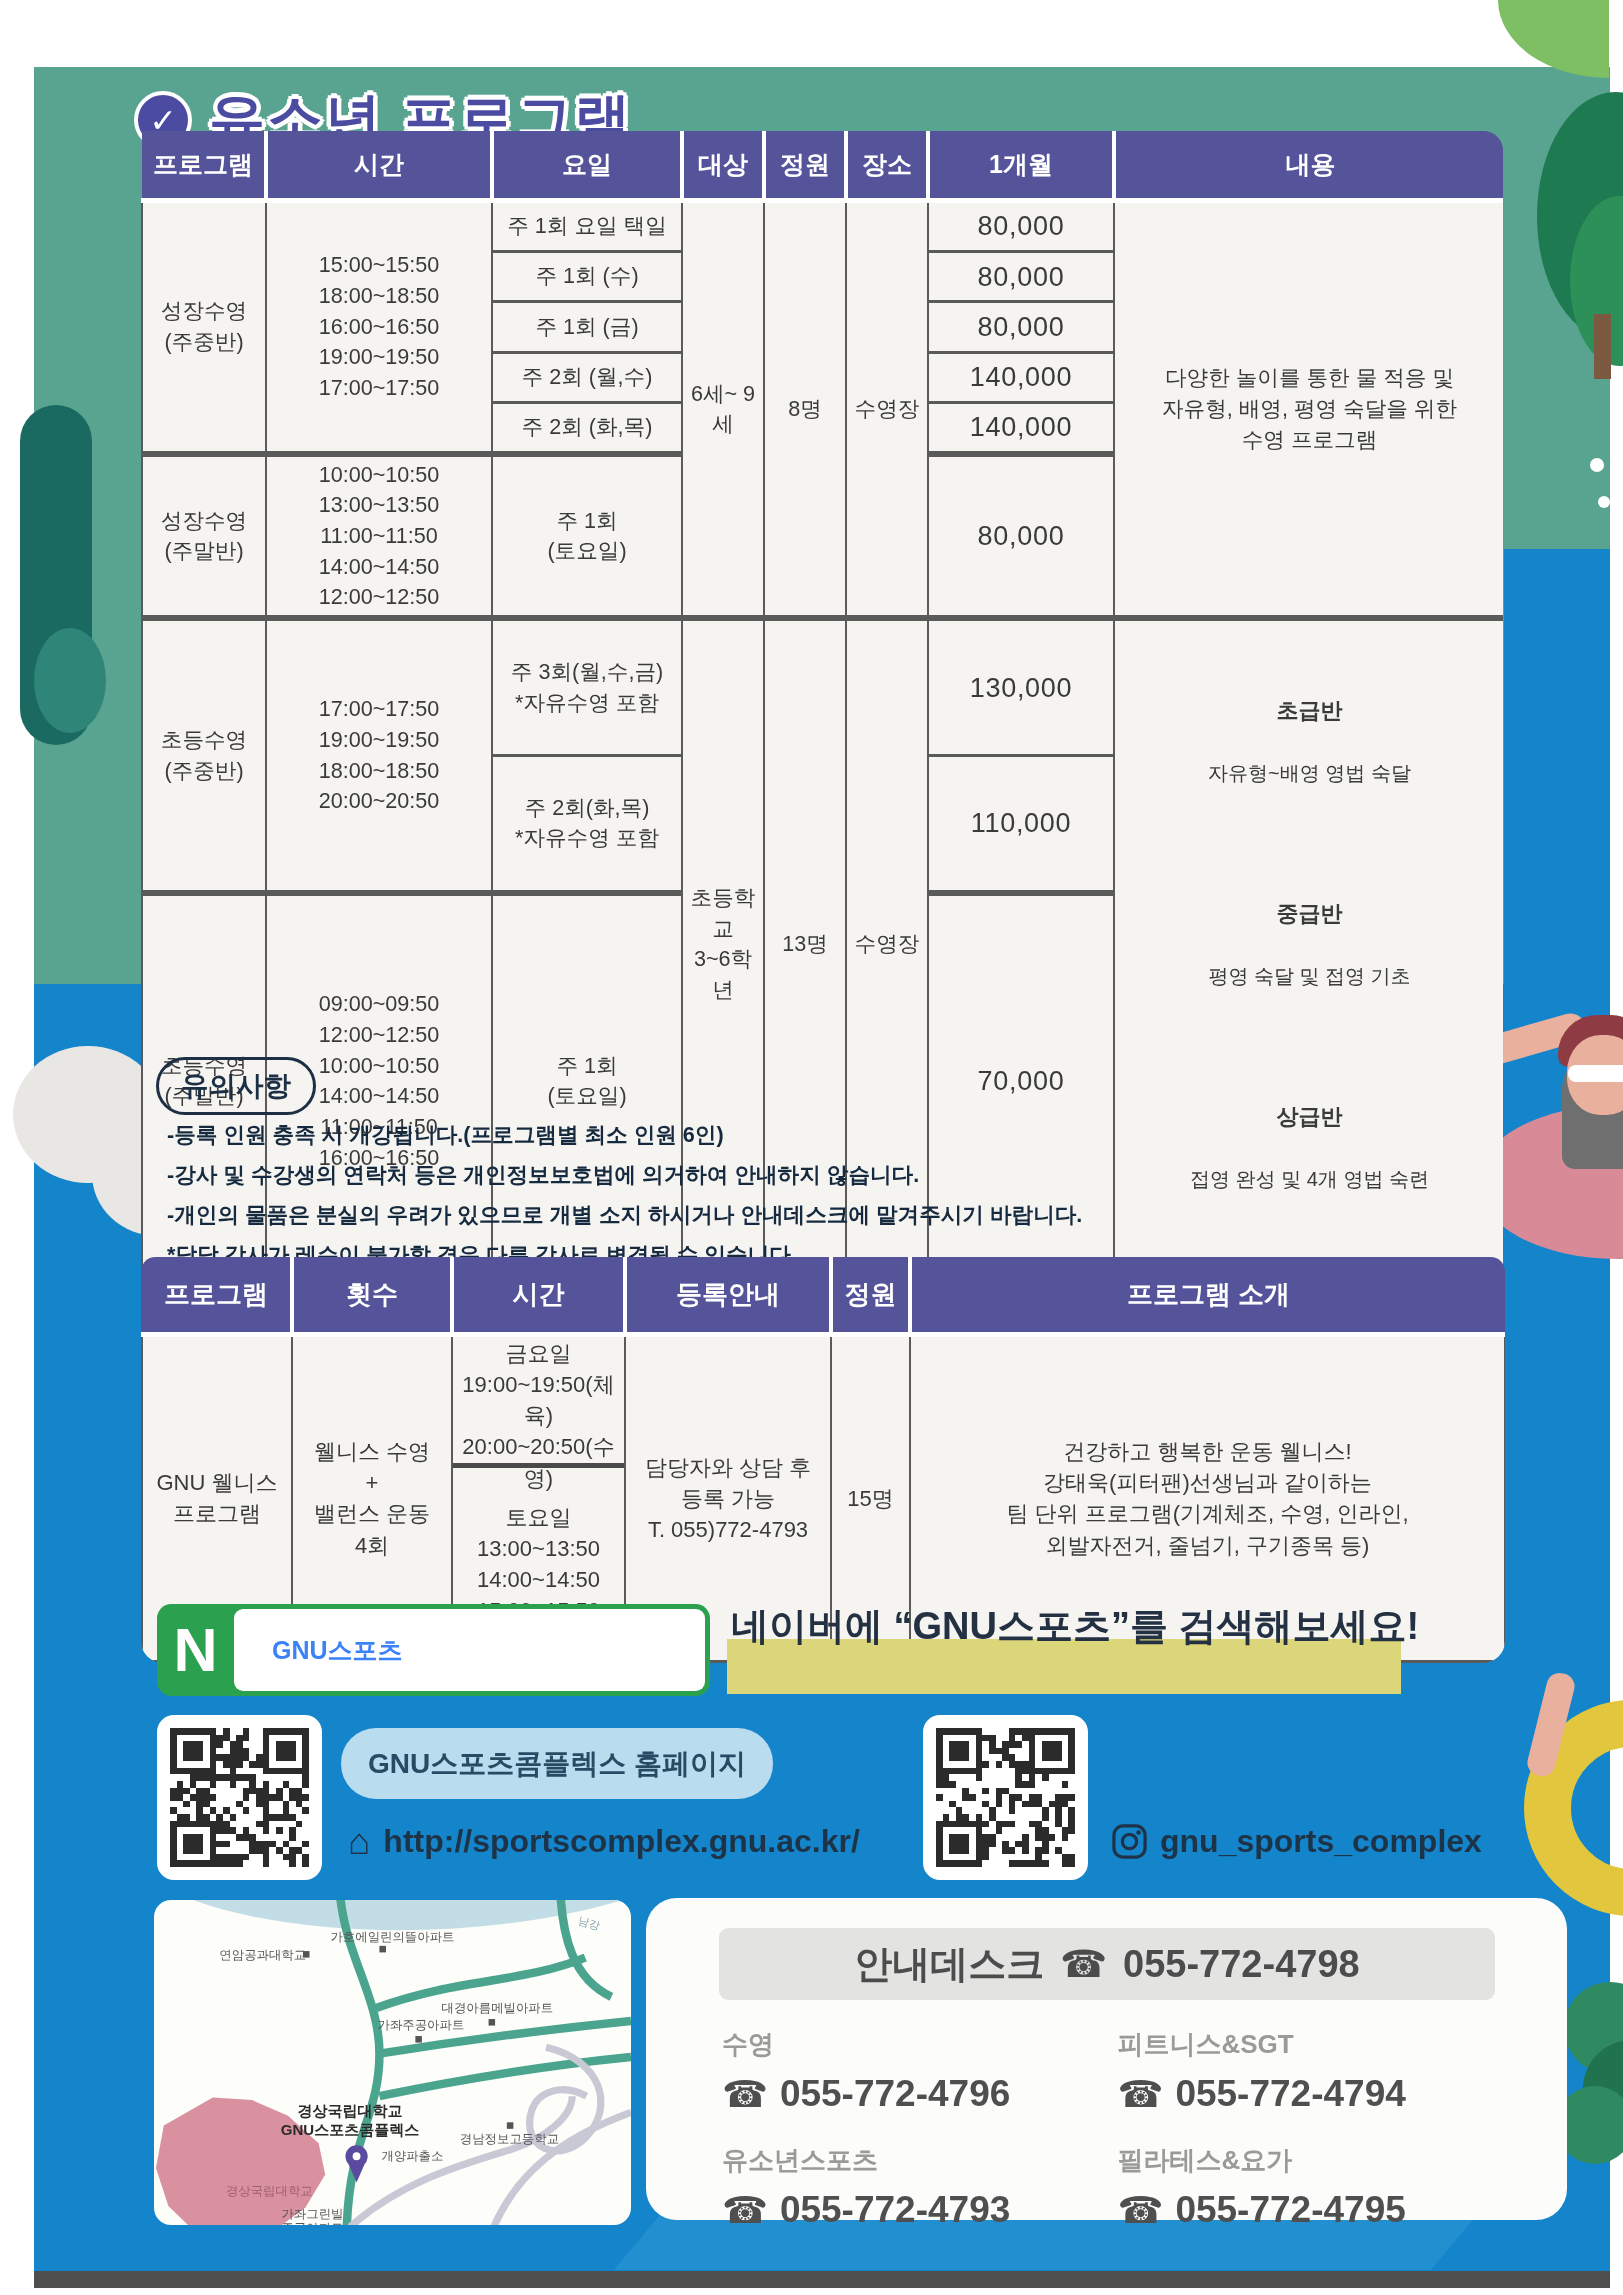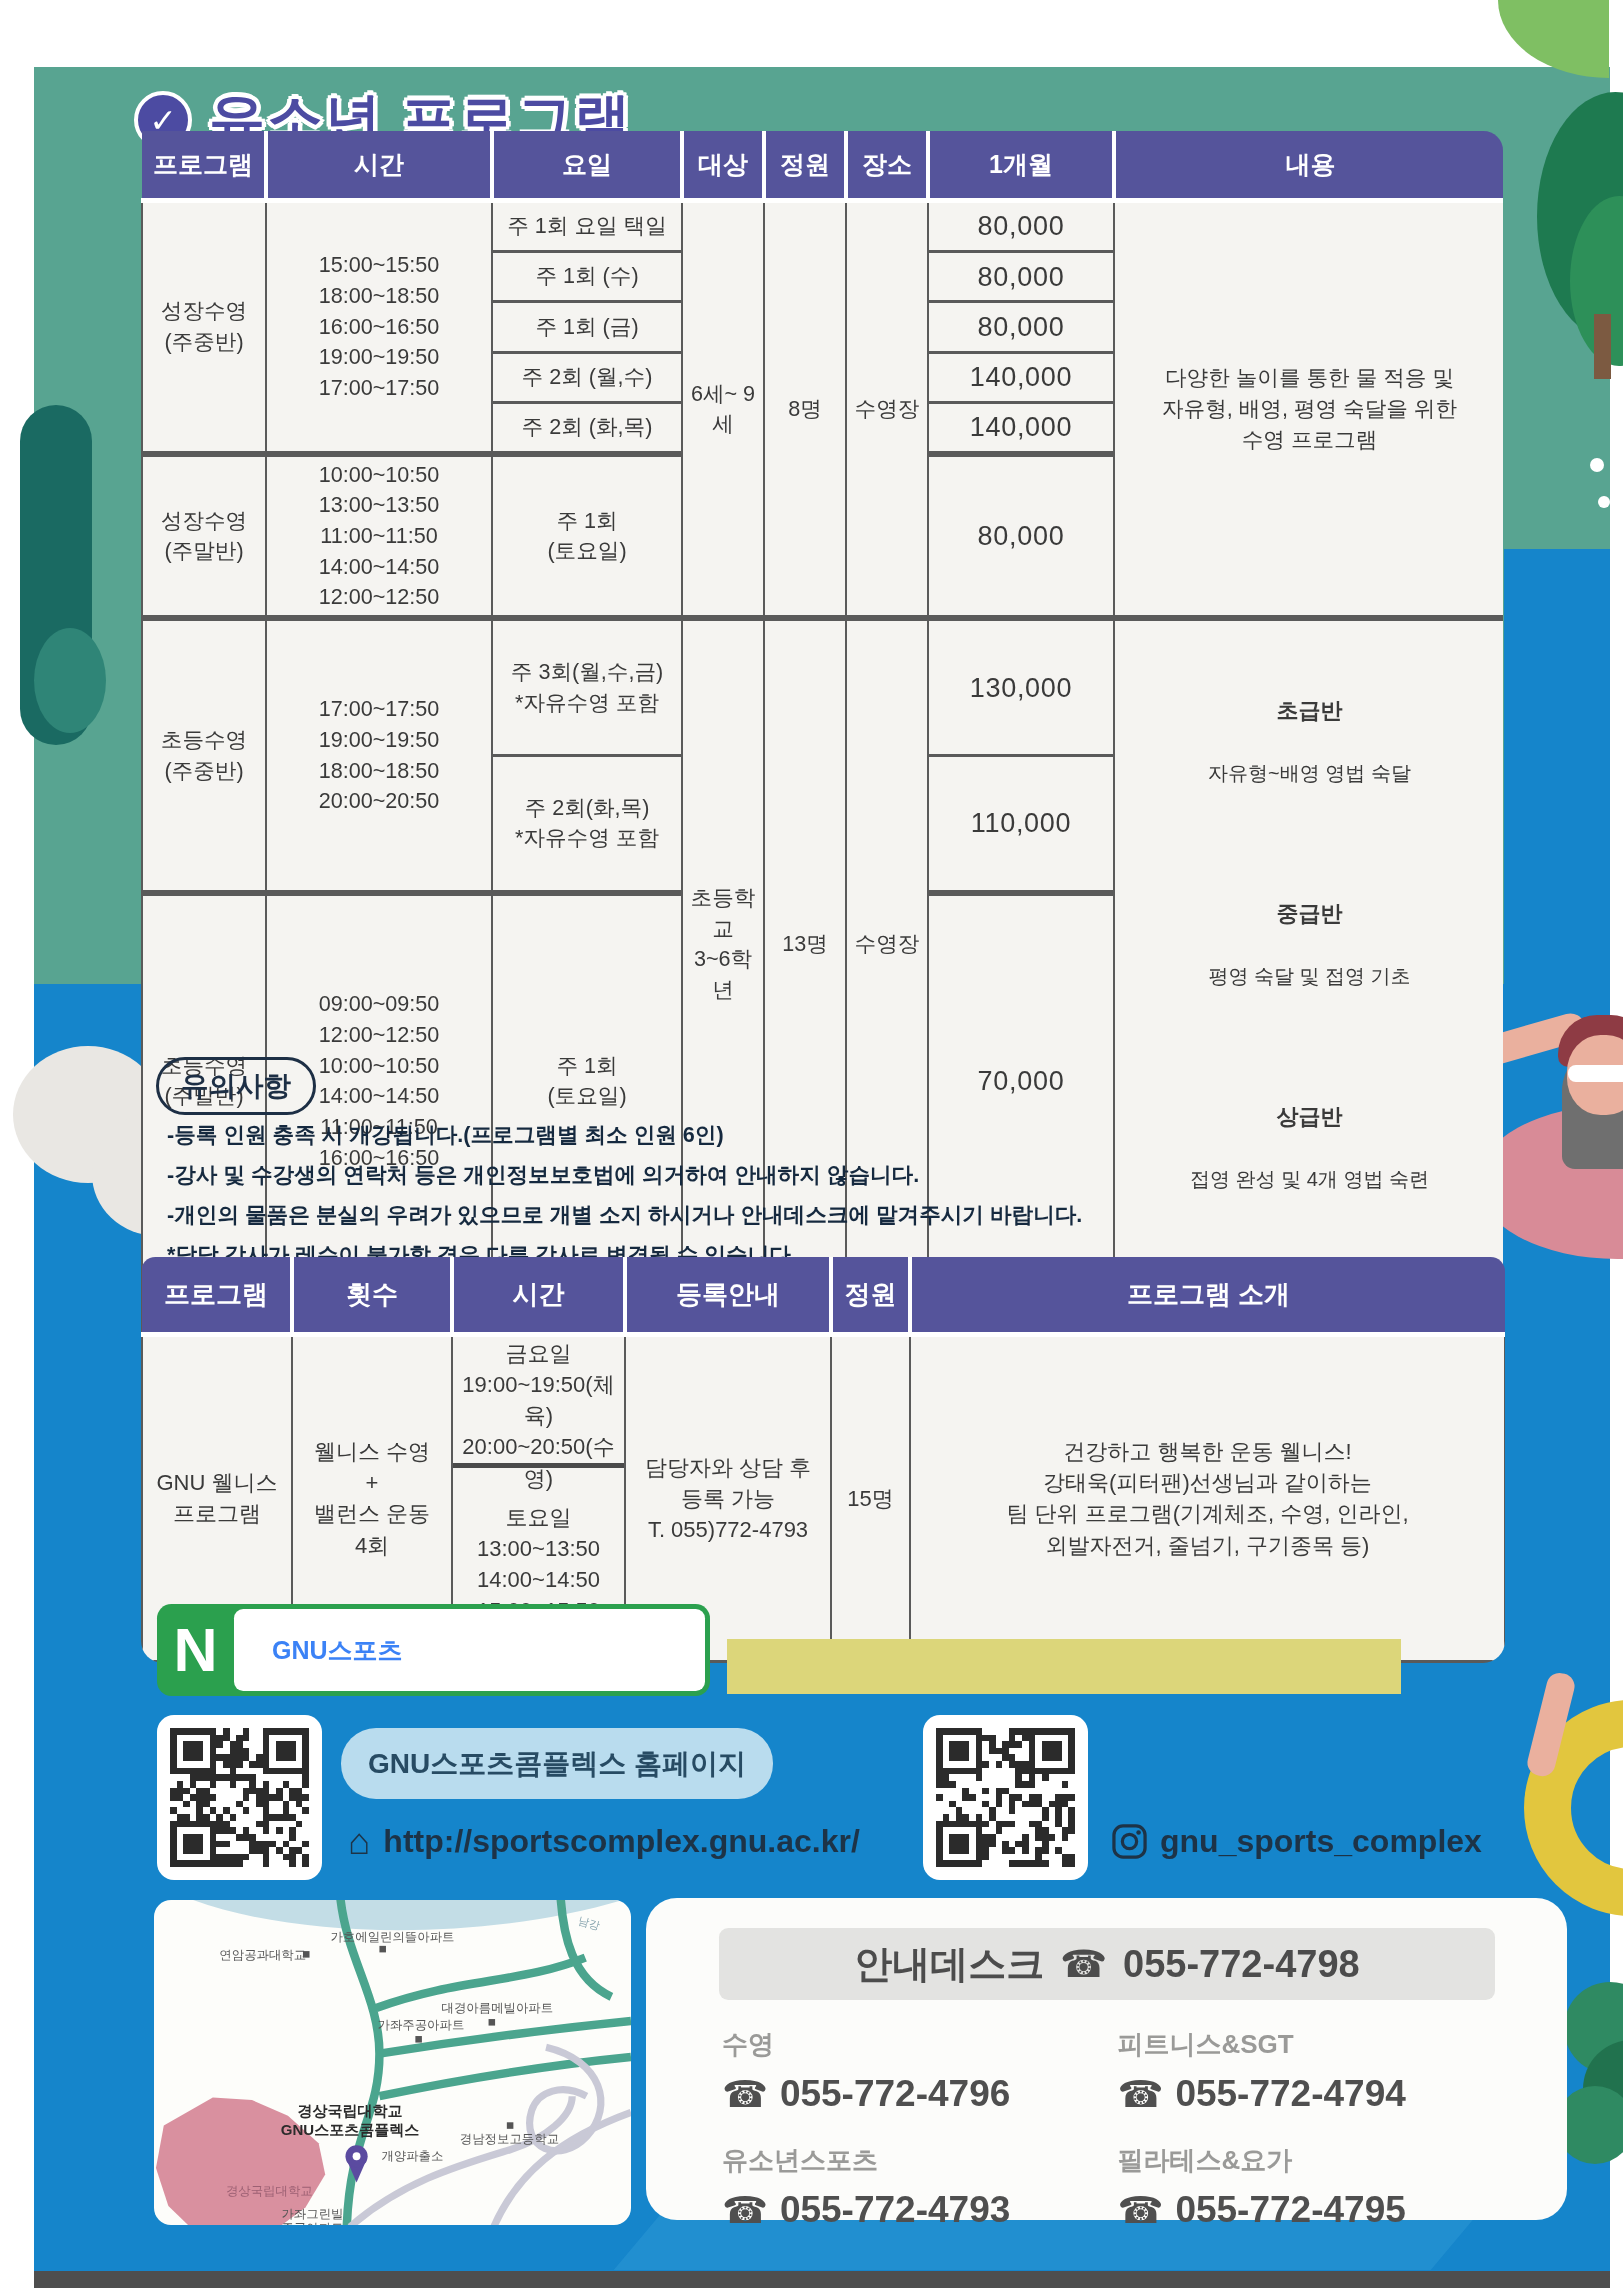--- a/index.html
+++ b/index.html
@@ -344,20 +344,21 @@
         </tr>
       </tbody>
     </table>
   </div>
 
   <div class="naver-box">
     <div class="naver-n">N</div>
     <div class="naver-input">GNU스포츠</div>
   </div>
   <div class="naver-highlight"></div>
+  <div class="naver-callout">네이버에 “GNU스포츠”를 검색해보세요!</div>
 
   <div class="qr-box" style="left:157px;top:1715px;">
       <div class="qr-grid">
         <div class="q"></div>
         <div class="q"></div>
         <div class="q"></div>
         <div class="q"></div>
         <div class="q"></div>
         <div class="q"></div>
         <div class="q"></div>

